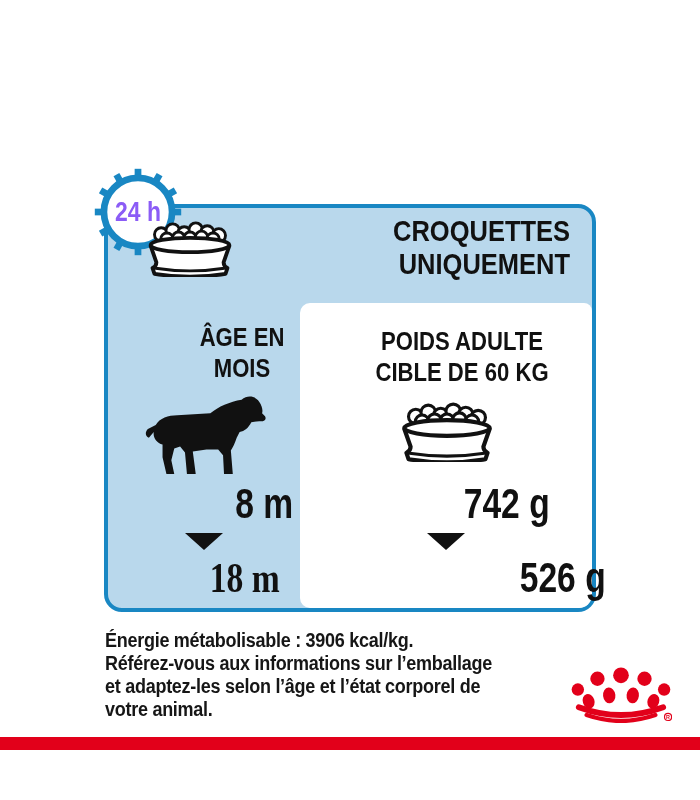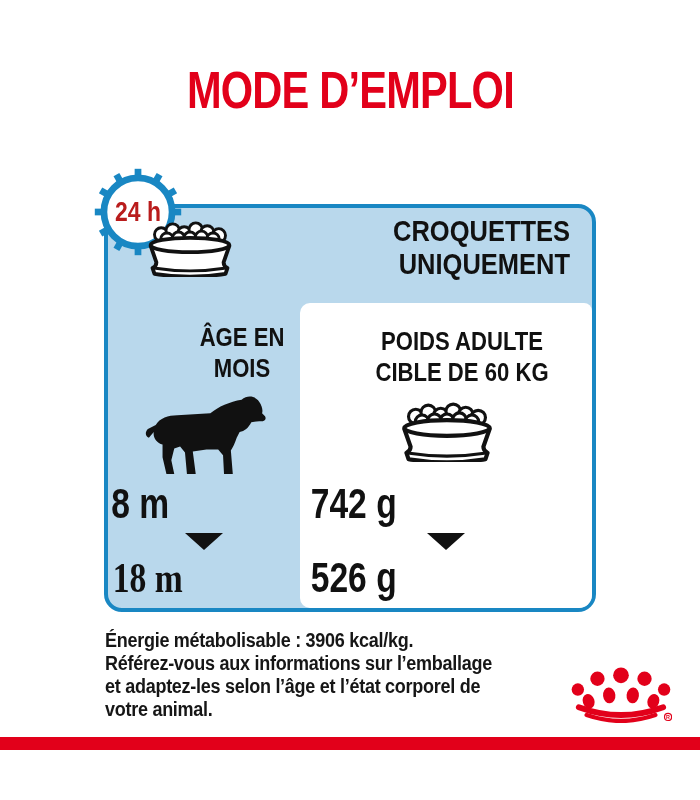--- a/index.html
+++ b/index.html
@@ -22,32 +22,32 @@
   .white-box{position:absolute;left:300px;top:303px;width:292px;height:305px;background:#fff;
          border-radius:10px 8px 13px 10px;}
 
   .panel-hdr{position:absolute;left:300px;top:214px;width:292px;text-align:right;
          font-weight:bold;font-size:30px;line-height:33px;}
   .panel-hdr span{display:block;}
 
   .clock{position:absolute;left:90px;top:164px;width:96px;height:96px;}
   .clock svg{position:absolute;inset:0;}
   .clock-label{position:absolute;inset:0;display:flex;align-items:center;justify-content:center;
-         font-size:27px;font-weight:bold;color:#b91c1c;}
+         font-size:27px;font-weight:bold;color:#8b5cf6;}
 
   .bowl1{position:absolute;left:142px;top:221px;width:96px;height:54px;}
   .bowl2{position:absolute;left:395px;top:402px;width:104px;height:60px;}
   .dog{position:absolute;left:144px;top:388px;width:122px;height:90px;}
 
   .col-hdr{position:absolute;text-align:center;font-weight:bold;font-size:26px;line-height:31px;}
   .col-hdr span{display:block;}
   .age-hdr{left:104px;top:322px;width:196px;margin-left:40px;}
   .weight-hdr{left:316px;top:326px;width:292px;}
 
-  .num{position:absolute;text-align:left;font-weight:bold;font-size:42px;line-height:44px;}
+  .num{position:absolute;text-align:right;font-weight:bold;font-size:42px;line-height:44px;}
   .age-start{left:104px;top:482px;width:196px;}
   .weight-start{left:300px;top:482px;width:260px;}
   .age-end{left:104px;top:556px;width:184px;font-family:Liberation Serif, serif;}
   .weight-end{left:300px;top:556px;width:316px;}
 
   .down-arrow{position:absolute;width:0;height:0;top:533px;
          border-left:19px solid transparent;border-right:19px solid transparent;
          border-top:17px solid var(--ink);}
   .arrow-age{left:185px;}
   .arrow-weight{left:427px;}
@@ -81,23 +81,20 @@
       </g>
       <path d="M9,26 L15,43 Q15,47 11,49 L13,55 Q50,61 87,55 L89,49 Q85,47 85,43 L91,26 Z" fill="#fff" stroke="#111" stroke-width="4" stroke-linejoin="round"></path>
       <path d="M12,49 Q50,55 88,49" fill="none" stroke="#111" stroke-width="3"></path>
       <ellipse cx="50" cy="25" rx="41" ry="7.5" fill="#fff" stroke="#111" stroke-width="4"></ellipse>
     </g>
   </defs>
 </svg>
 
 <div class="page">
 
-  <h1 class="title">
-    <span class="cond">MODE D’EMPLOI</span>
-  </h1>
 
   <div class="panel"></div>
   <div class="white-box"></div>
 
   <div class="panel-hdr">
     <span>
         <span class="cond85">CROQUETTES</span>
       </span>
     <span>
         <span class="cond85">UNIQUEMENT</span>

